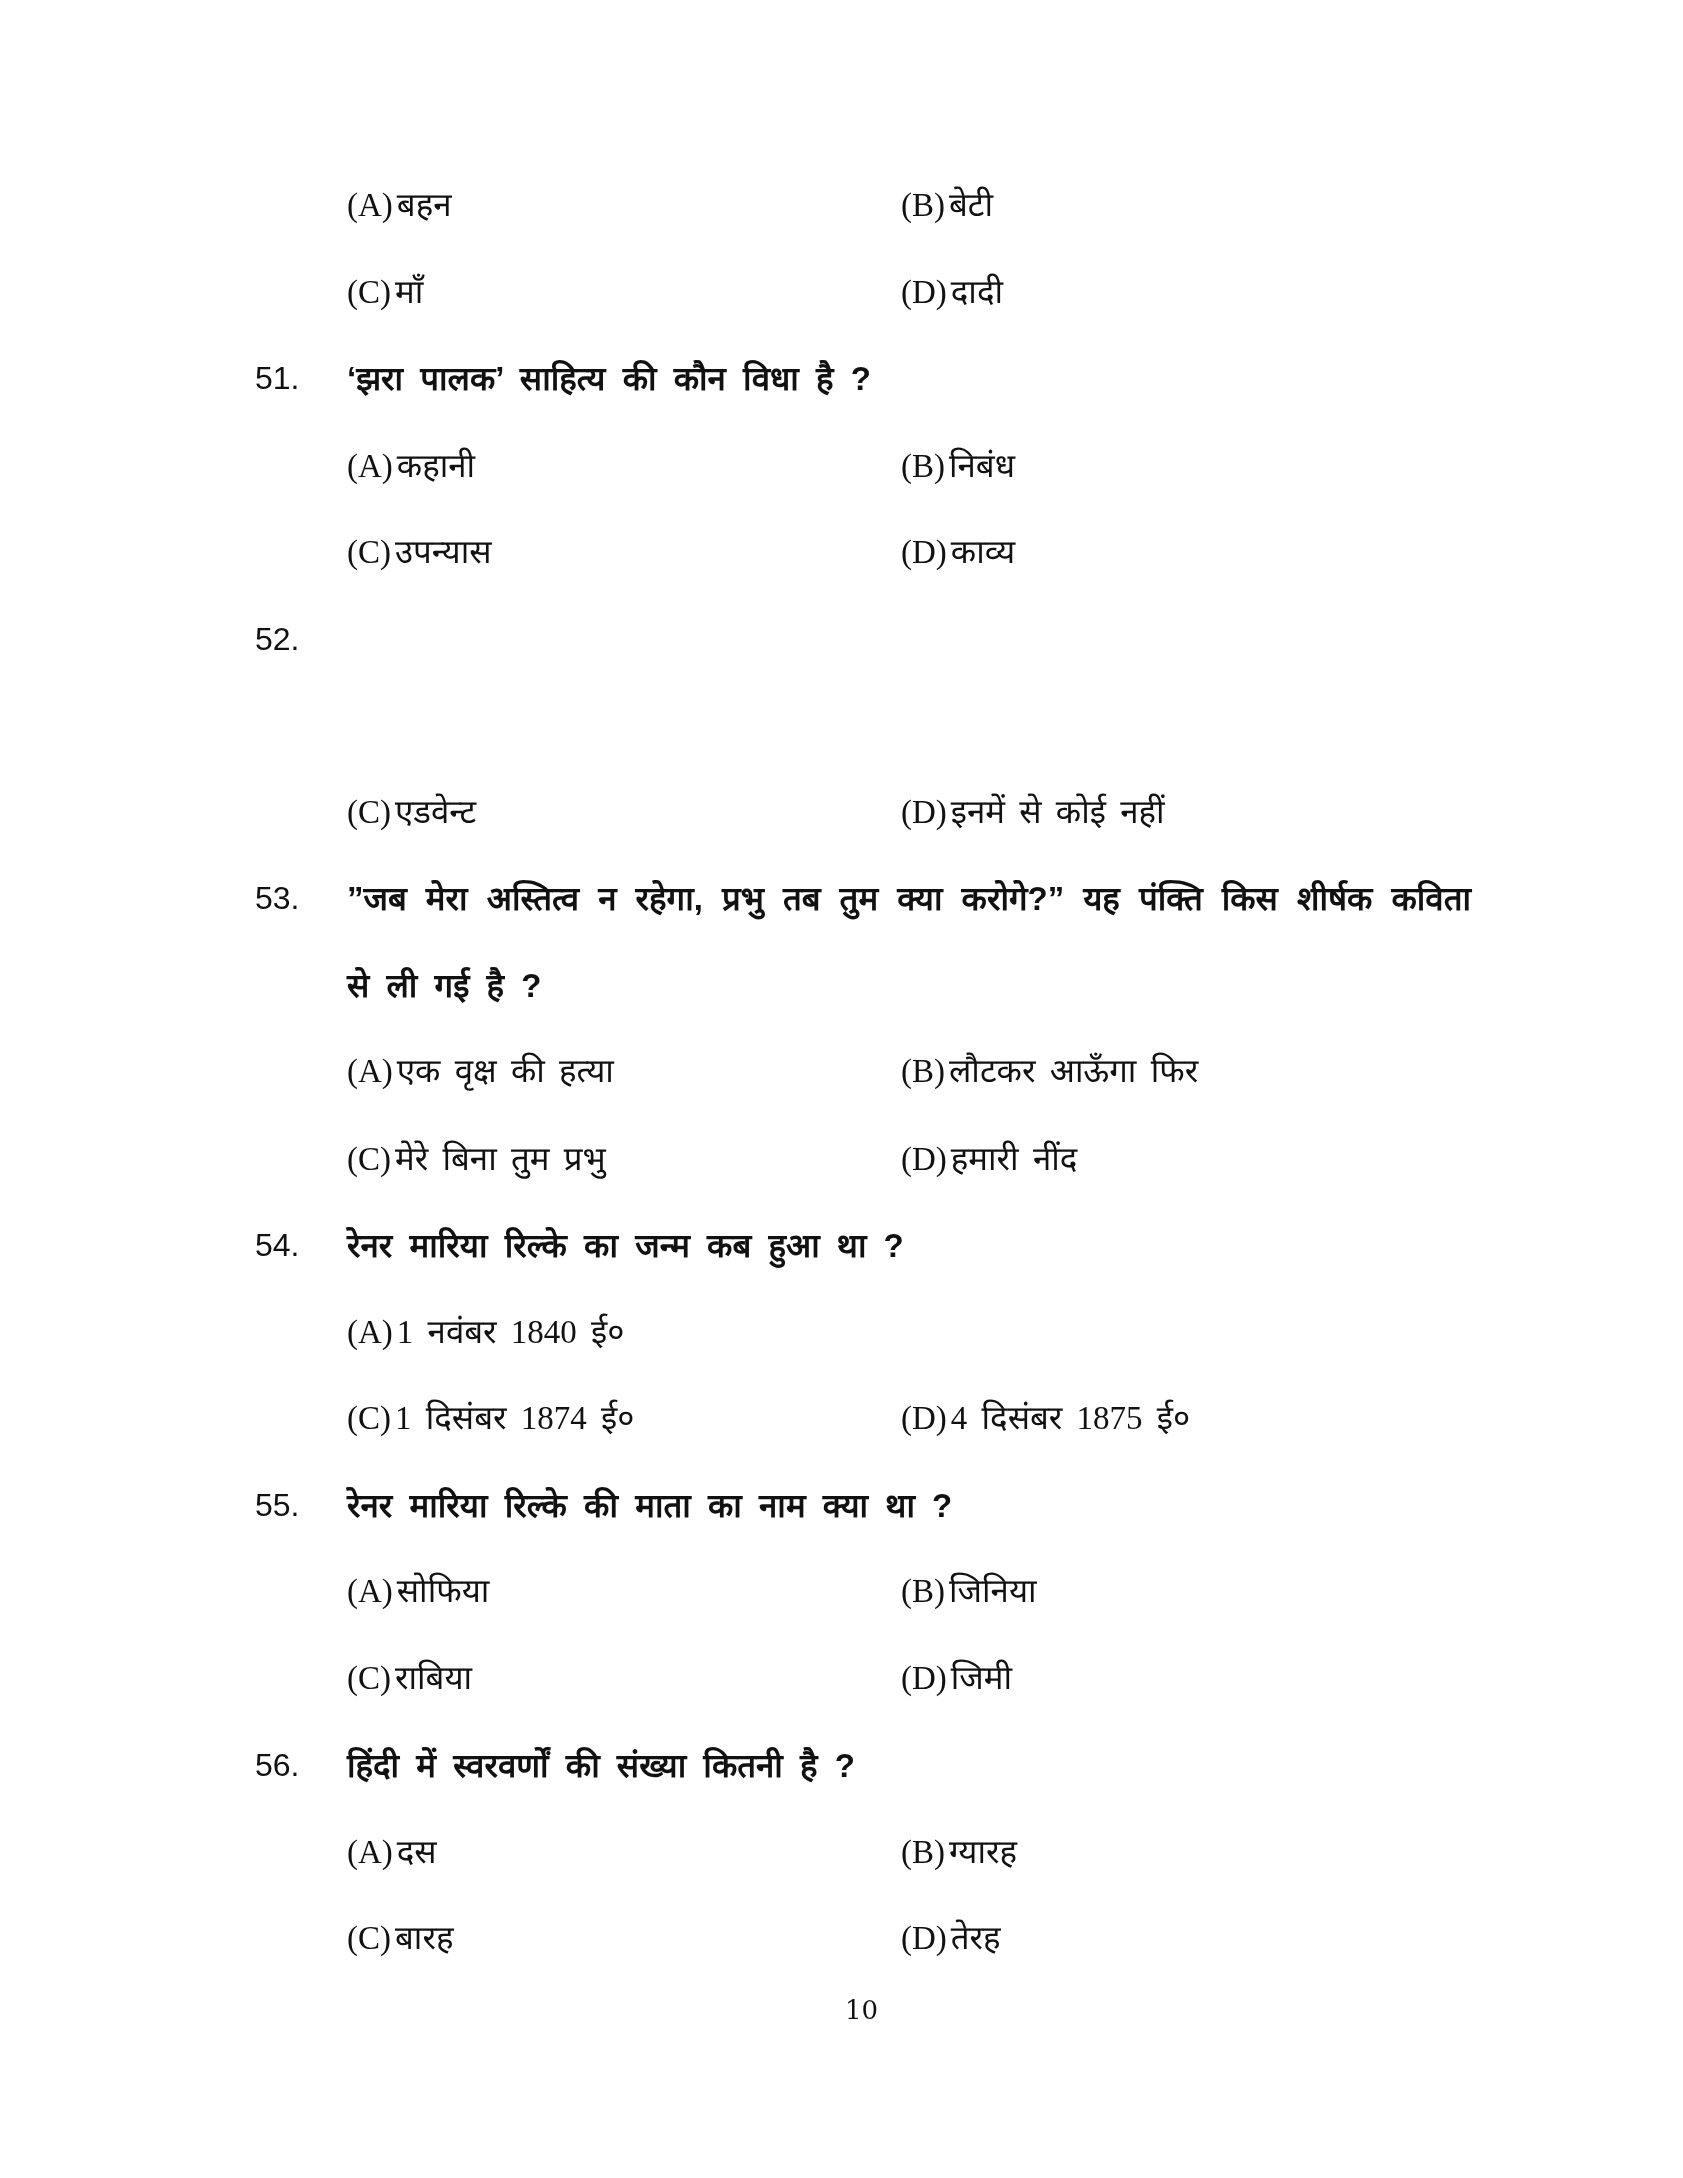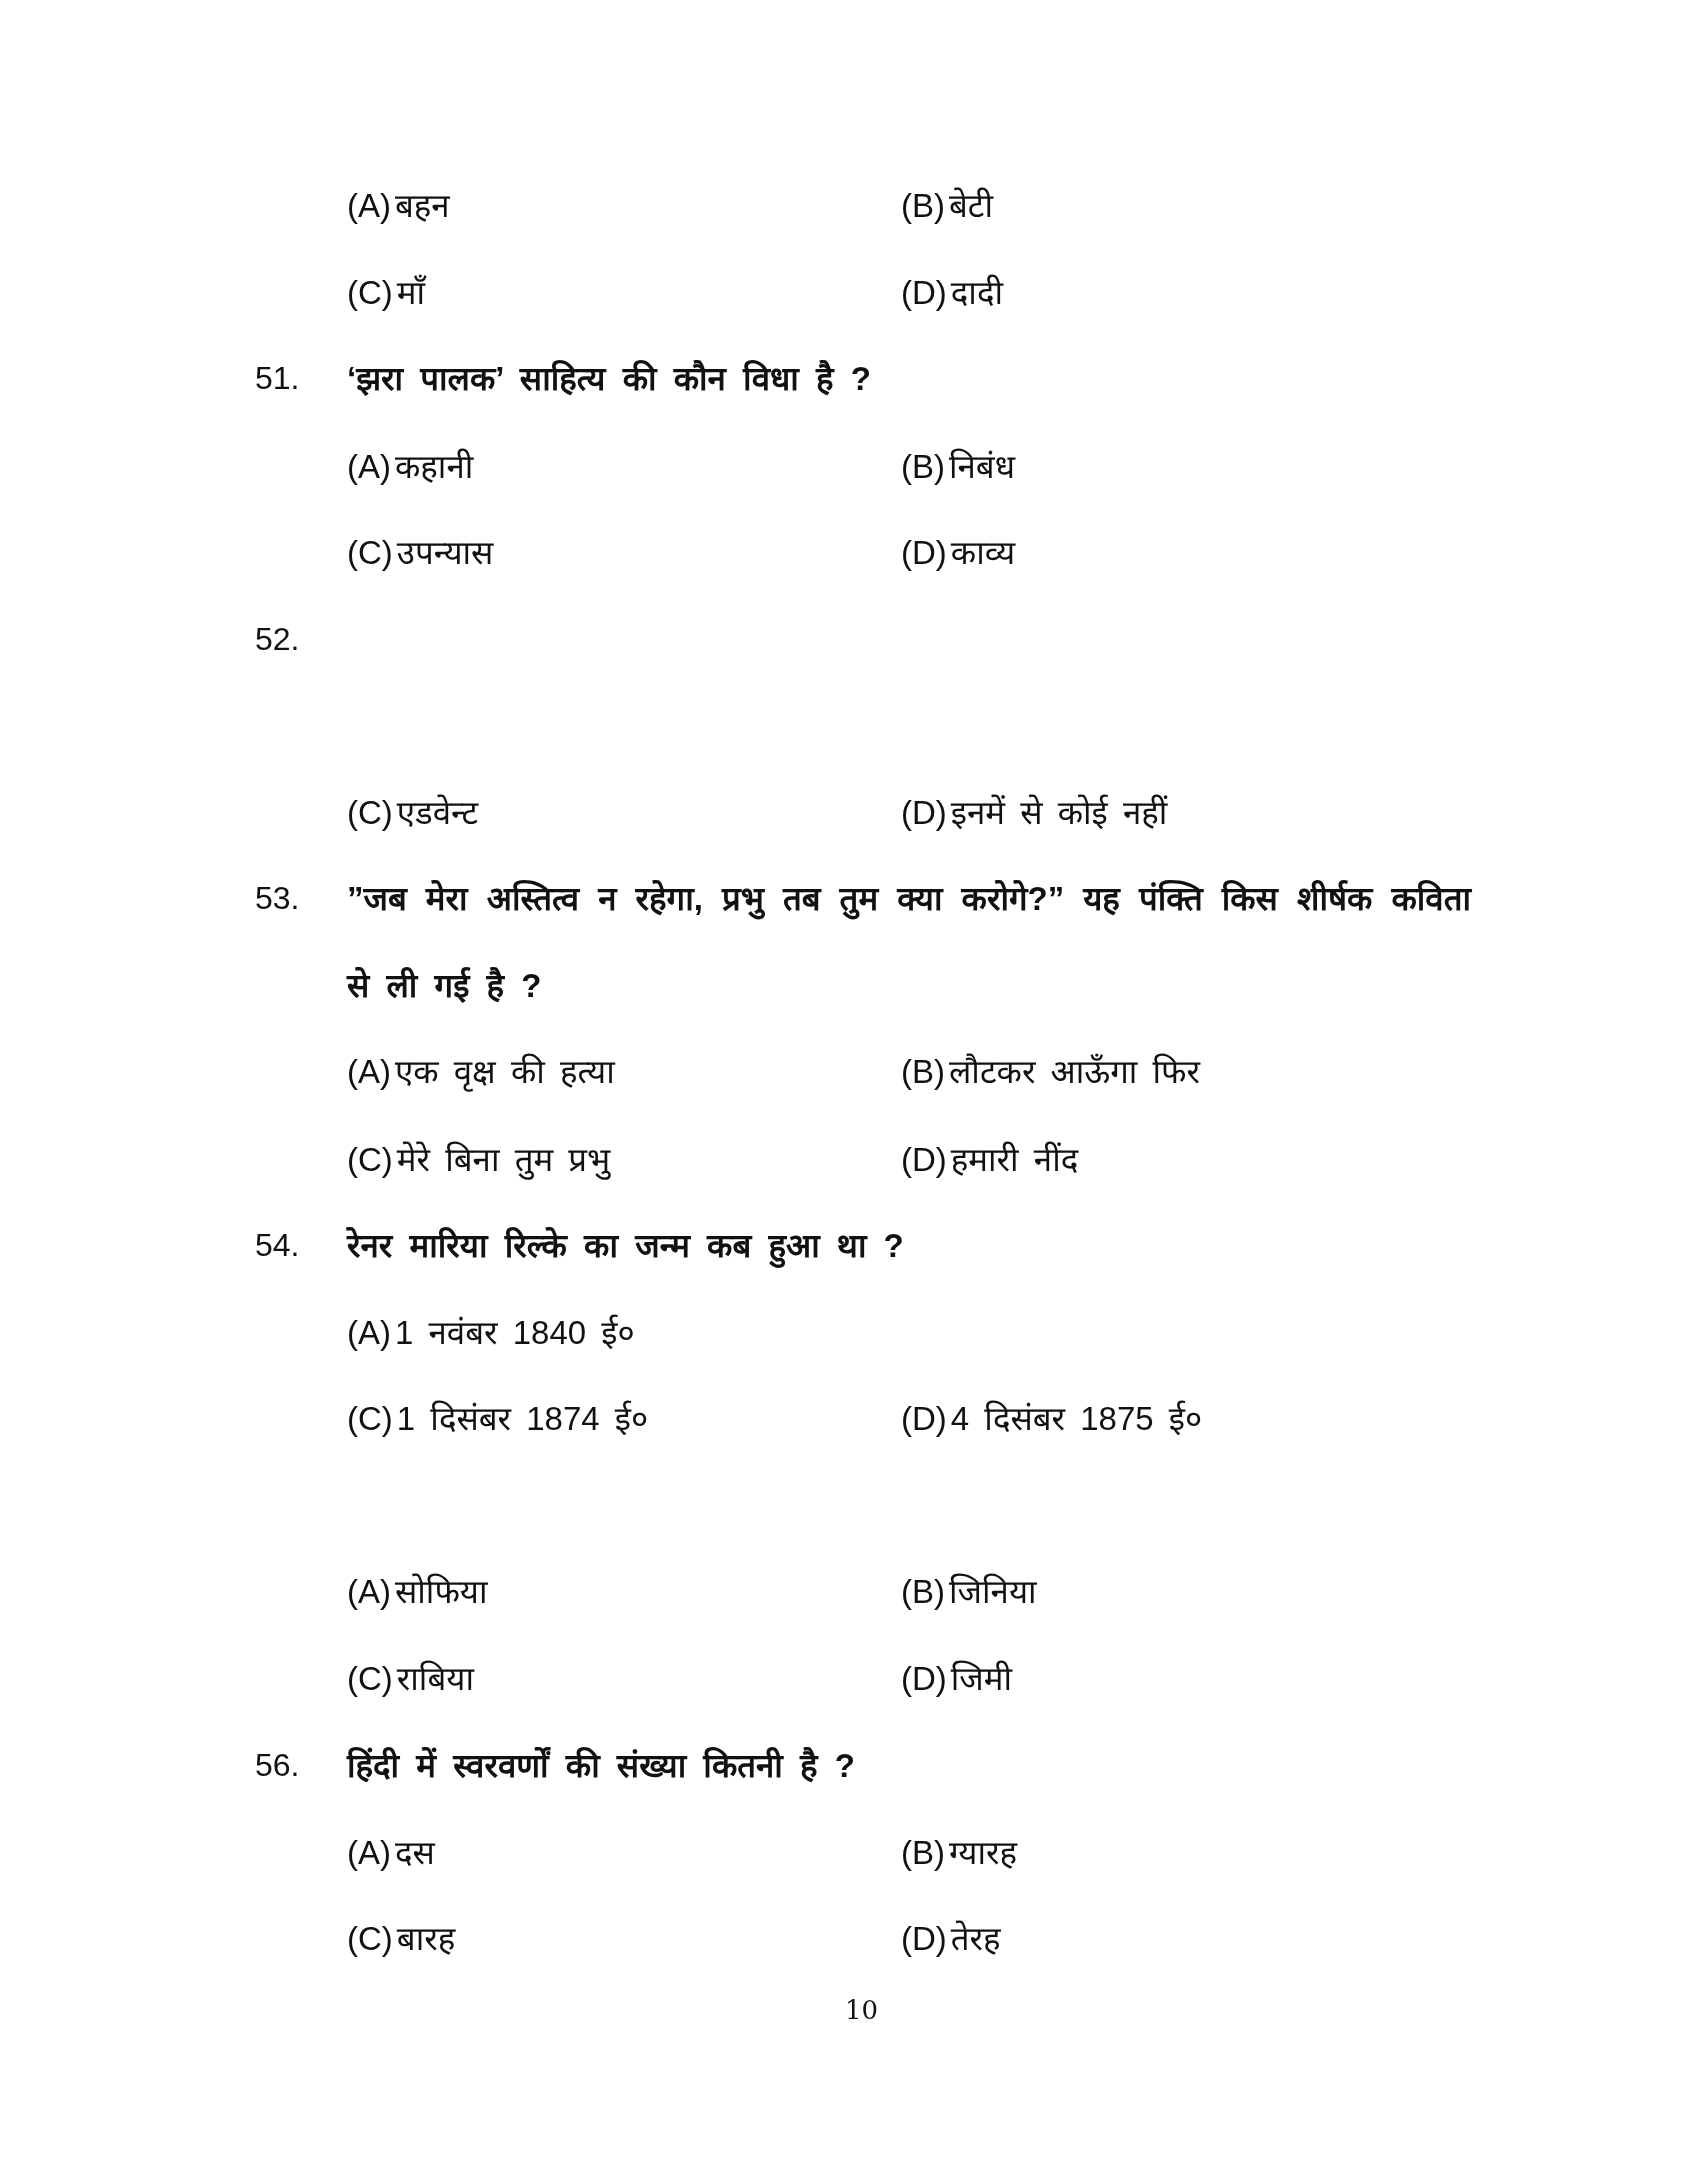--- a/index.html
+++ b/index.html
@@ -42,20 +42,21 @@
   }
   .qtext.justify {
     width: 1124px;
     text-align: justify;
     text-align-last: justify;
     word-spacing: 0;
   }
   .opt {
     position: absolute;
     word-spacing: 6px;
+    font-family: Liberation Serif, serif;
   }
   .opt.left { left: 347px; }
   .opt.right { left: 901px; }
   .opt .label { margin-right: 4px; }
   .pagenum {
     position: absolute;
     left: 0;
     width: 1723px;
     text-align: center;
     top: 1990px;
@@ -120,20 +121,24 @@
     <span class="qtext">रेनर मारिया रिल्के का जन्म कब हुआ था ?</span>
   </div>
   <div class="line" style="top:1303px">
     <span class="opt left"><span class="label">(A)</span><span>1 नवंबर 1840 ई०</span></span>
   </div>
   <div class="line" style="top:1389px">
     <span class="opt left"><span class="label">(C)</span><span>1 दिसंबर 1874 ई०</span></span>
     <span class="opt right"><span class="label">(D)</span><span>4 दिसंबर 1875 ई०</span></span>
   </div>
 
+  <div class="line" style="top:1476px">
+    <span class="qnum">55.</span>
+    <span class="qtext">रेनर मारिया रिल्के की माता का नाम क्या था ?</span>
+  </div>
   <div class="line" style="top:1649px">
     <span class="opt left"><span class="label">(C)</span><span>राबिया</span></span>
     <span class="opt right"><span class="label">(D)</span><span>जिमी</span></span>
   </div>
   <div class="line" style="top:1562px">
     <span class="opt left"><span class="label">(A)</span><span>सोफिया</span></span>
     <span class="opt right"><span class="label">(B)</span><span>जिनिया</span></span>
   </div>
 
   <div class="line" style="top:1736px">

